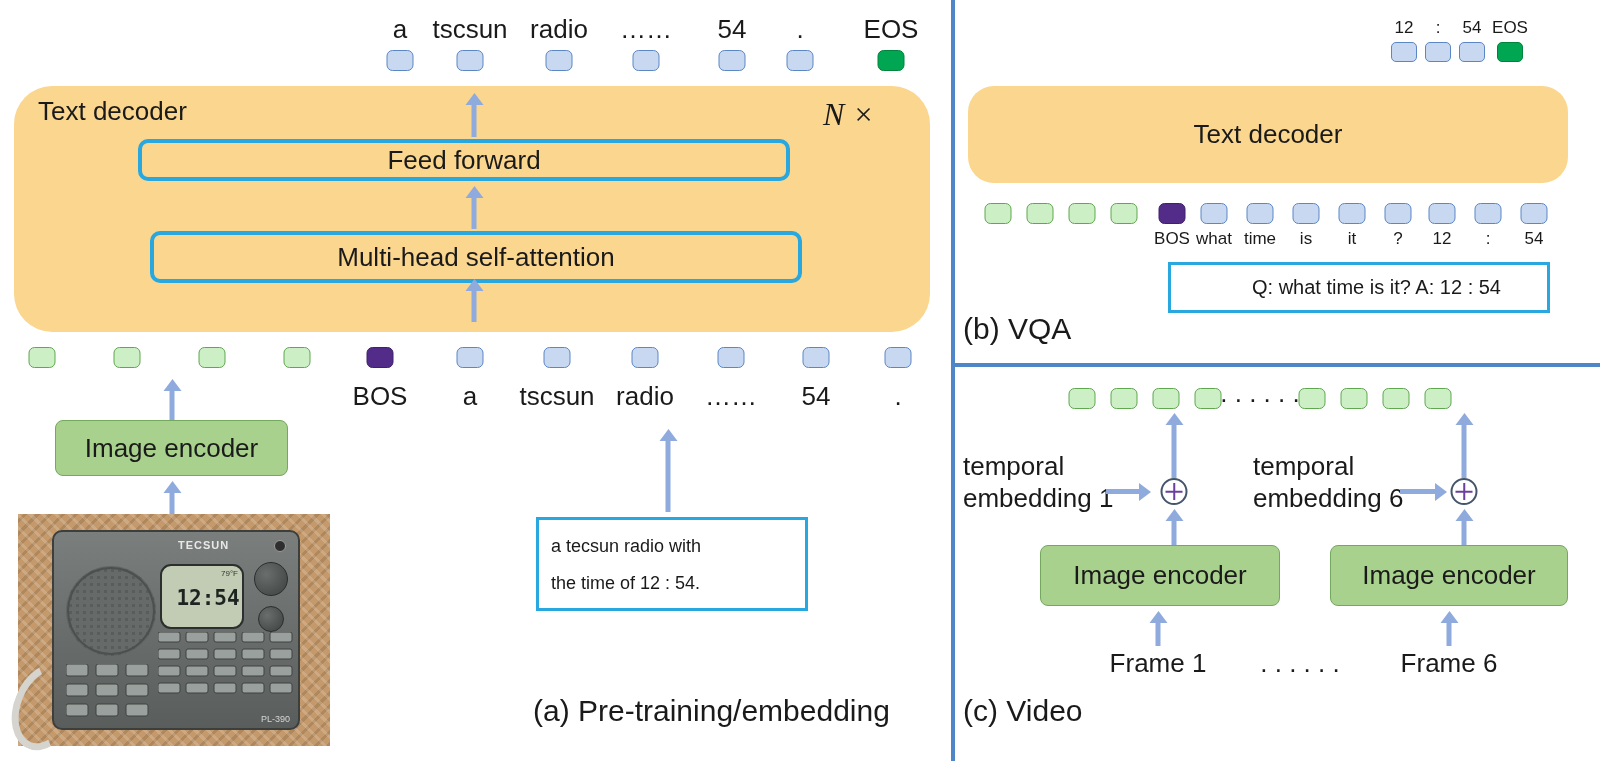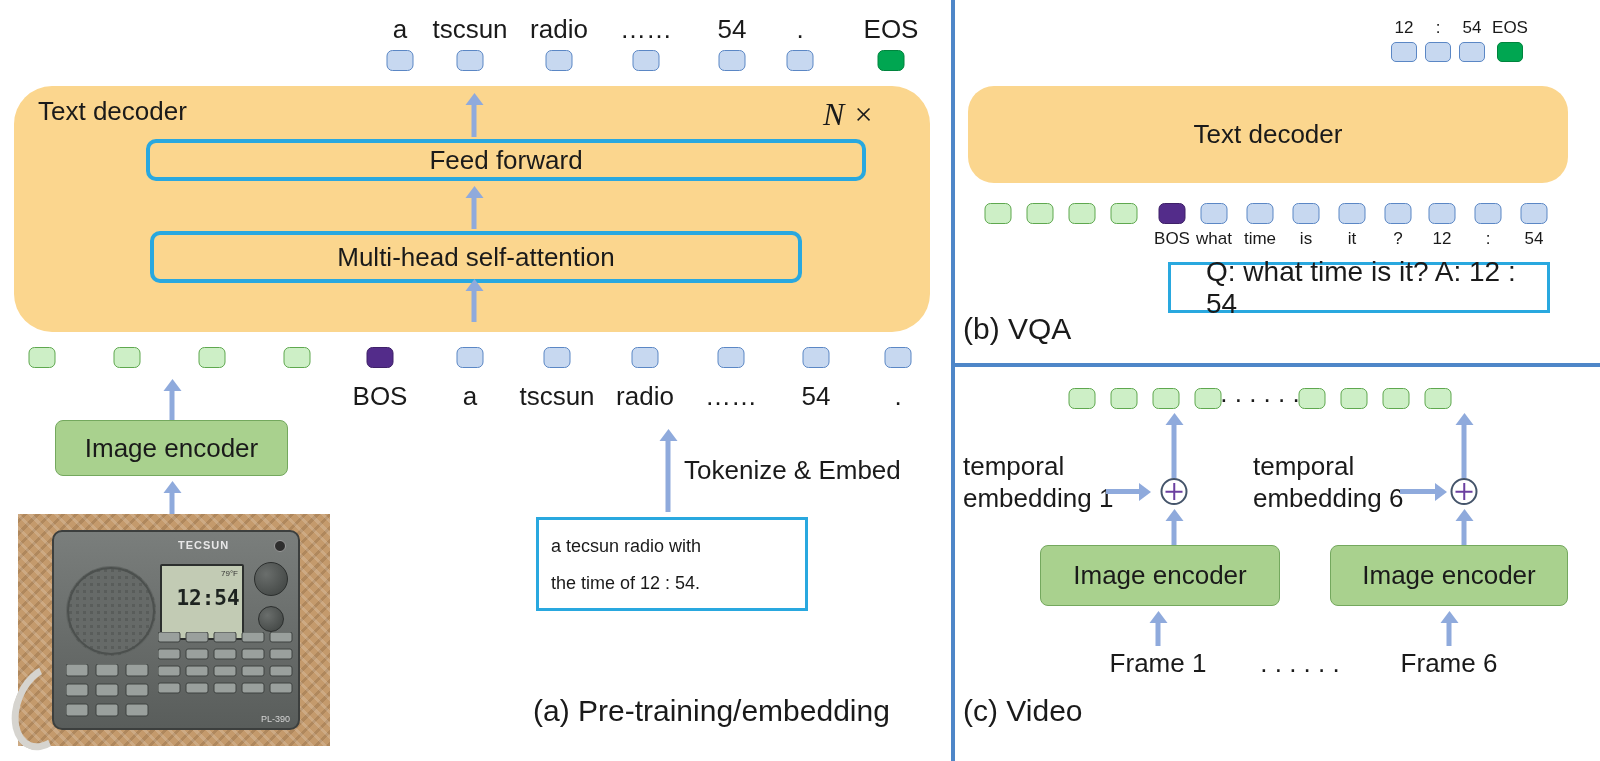--- a/index.html
+++ b/index.html
@@ -60,22 +60,22 @@
                 border-radius:10px; box-sizing:border-box; }
   .radio-brand { position:absolute; left:124px; top:7px; font-size:11px; font-weight:bold;
                  letter-spacing:1px; color:#e8e8e8; }
   .radio-power { position:absolute; right:12px; top:8px; width:10px; height:10px; border-radius:50%;
                  background:#2e2e2e; border:1px solid #9a9a9a; }
   .speaker { position:absolute; left:12px; top:34px; width:88px; height:88px; border-radius:50%;
              background-color:#63676531;
              background-image:radial-gradient(#34373644 30%, #343736 32%, transparent 40%);
              background-size:7px 7px; background-color:#666a68; border:1px solid #45494722;
              box-shadow: inset 0 0 0 2px #4c504e; }
-  .lcd { position:absolute; left:106px; top:32px; width:84px; height:76px; background:#c2cbb4;
-         border:2px solid #2c2f2e; border-radius:2px; box-sizing:border-box; }
+  .lcd { position:absolute; left:106px; top:32px; width:84px; height:65px; background:#c2cbb4;
+         border:2px solid #2c2f2e; border-radius:11px; box-sizing:border-box; }
   .lcd-temp { position:absolute; right:4px; top:3px; font-size:8px; color:#333; }
   .lcd-time { position:absolute; left:0; right:0; top:20px; text-align:center;
               font-family:"DejaVu Sans Mono", monospace; font-size:21px; font-weight:bold; color:#1d2320;padding-left:12px; }
   .knob1 { position:absolute; right:10px; top:30px; width:32px; height:32px; border-radius:50%;
            background:radial-gradient(circle at 35% 35%, #6a6e6c, #3c403e); border:1px solid #2b2e2d; }
   .knob2 { position:absolute; right:14px; top:74px; width:24px; height:24px; border-radius:50%;
            background:radial-gradient(circle at 35% 35%, #6a6e6c, #3c403e); border:1px solid #2b2e2d; }
   .radio-model { position:absolute; right:8px; bottom:4px; font-size:9px; color:#d5d5d5; }
   .btn-grid-r { position:absolute; left:104px; top:100px; }
   .btn-grid-l { position:absolute; left:12px; top:132px; }
@@ -101,21 +101,21 @@
   <span class="token tok-blue" style="left:470px; top:50px"></span>
   <span class="token tok-blue" style="left:559px; top:50px"></span>
   <span class="token tok-blue" style="left:646px; top:50px"></span>
   <span class="token tok-blue" style="left:732px; top:50px"></span>
   <span class="token tok-blue" style="left:800px; top:50px"></span>
   <span class="token tok-eos" style="left:891px; top:50px"></span>
 
   <div class="decoder" style="left:14px; top:86px; width:916px; height:246px;">
     <div class="text26" style="left:24px; top:10px;">Text decoder</div>
     <div class="nx" style="right:56px; top:10px;">N ×</div>
-    <div class="inner-box" style="left:132px; top:53px; width:720px; height:42px;">Feed forward</div>
+    <div class="inner-box" style="left:124px; top:53px; width:652px; height:42px;">Feed forward</div>
     <div class="inner-box" style="left:136px; top:145px; width:652px; height:52px;">Multi-head self-attention</div>
     <div class="arrow-v" style="left:460px; top:18px; height:33px;"></div>
     <div class="arrow-v" style="left:460px; top:111px; height:32px;"></div>
     <div class="arrow-v" style="left:460px; top:204px; height:32px;"></div>
   </div>
 
   <span class="token tok-green" style="left:42px;  top:347px"></span>
   <span class="token tok-green" style="left:127px; top:347px"></span>
   <span class="token tok-green" style="left:212px; top:347px"></span>
   <span class="token tok-green" style="left:297px; top:347px"></span>
@@ -186,21 +186,20 @@
           <rect x="0" y="40" width="22" height="12" rx="2"></rect>
             <rect x="30" y="40" width="22" height="12" rx="2"></rect>
             <rect x="60" y="40" width="22" height="12" rx="2"></rect>
         </g>
       </svg>
       <div class="radio-model">PL-390</div>
     </div>
   </div>
 
   <div class="arrow-v" style="left:668px; top:440px; height:72px;"></div>
-  <div class="text26" style="left:684px; top:455px;">Tokenize &amp; Embed</div>
 
   <div class="outline-box" style="left:536px; top:517px; width:272px; height:94px; padding-top:8px;">
     <div class="boxline">a tecsun radio with</div>
     <div class="boxline">the time of 12 : 54.</div>
   </div>
 
   <div class="caption" style="left:533px; top:694px;">(a) Pre-training/embedding</div>
 
   <div class="divider" style="left:951px; top:0; width:4px; height:761px;"></div>
   <div class="divider" style="left:955px; top:363px; width:645px; height:4px;"></div>
@@ -234,21 +233,21 @@
   <span class="label-sm" style="left:1172px; top:229px">BOS</span>
   <span class="label-sm" style="left:1214px; top:229px">what</span>
   <span class="label-sm" style="left:1260px; top:229px">time</span>
   <span class="label-sm" style="left:1306px; top:229px">is</span>
   <span class="label-sm" style="left:1352px; top:229px">it</span>
   <span class="label-sm" style="left:1398px; top:229px">?</span>
   <span class="label-sm" style="left:1442px; top:229px">12</span>
   <span class="label-sm" style="left:1488px; top:229px">:</span>
   <span class="label-sm" style="left:1534px; top:229px">54</span>
 
-  <div class="outline-box flex-c" style="left:1168px; top:262px; width:382px; height:51px; font-size:28px;padding-left:35px;">Q: what time is it? A: 12 : 54</div>
+  <div class="outline-box flex-c" style="left:1168px; top:262px; width:382px; height:51px; font-size:20px;padding-left:35px;">Q: what time is it? A: 12 : 54</div>
 
   <div class="caption" style="left:963px; top:312px;">(b) VQA</div>
 
   <span class="token tok-green" style="left:1082px; top:388px"></span>
   <span class="token tok-green" style="left:1124px; top:388px"></span>
   <span class="token tok-green" style="left:1166px; top:388px"></span>
   <span class="token tok-green" style="left:1208px; top:388px"></span>
   <span class="label" style="left:1260px; top:378px">. . . . . .</span>
   <span class="token tok-green" style="left:1312px; top:388px"></span>
   <span class="token tok-green" style="left:1354px; top:388px"></span>

